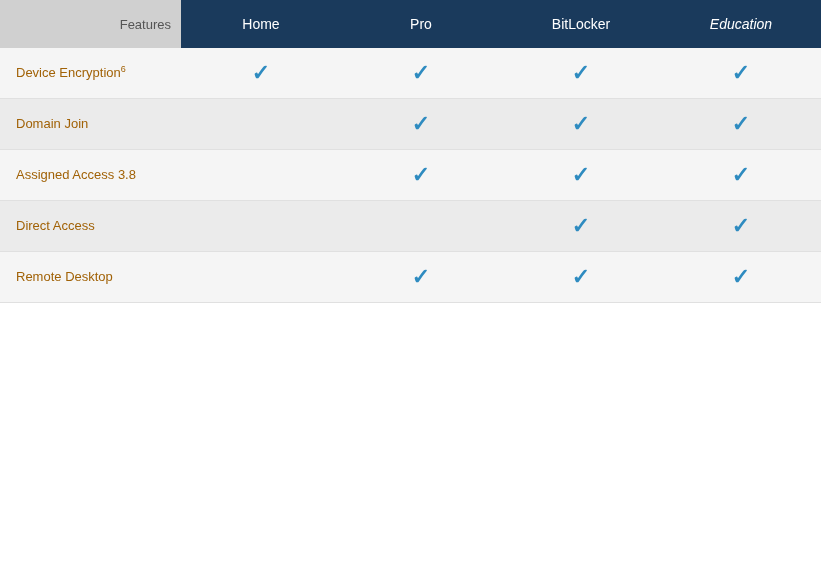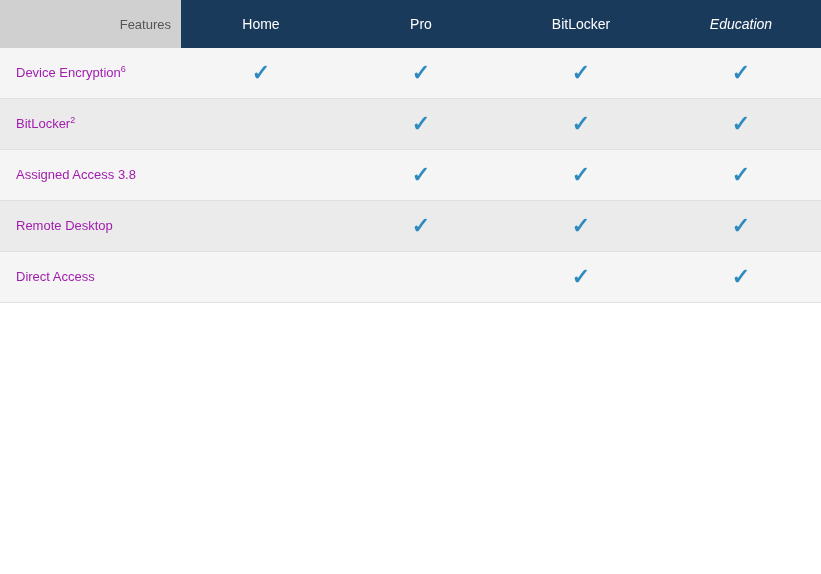--- a/index.html
+++ b/index.html
@@ -43,21 +43,21 @@
       background-color: #ebebeb;
     }
     tbody td {
       padding: 14px 10px;
       text-align: center;
       vertical-align: middle;
     }
     tbody td.feature-name {
       text-align: left;
       padding-left: 16px;
-      color: #a21caf;
+      color: #a16207;
       font-size: 13px;
       line-height: 1.4;
     }
     .check {
       color: #2e8bc0;
       font-size: 22px;
       font-weight: bold;
       line-height: 1;
     }
     sup {
@@ -86,42 +86,42 @@
     </thead>
     <tbody id="table-body">
     <tr>
           <td class="feature-name">Device Encryption<sup>6</sup></td>
           <td><span class="check">✓</span></td>
           <td><span class="check">✓</span></td>
           <td><span class="check">✓</span></td>
           <td><span class="check">✓</span></td>
         </tr>
         <tr>
-          <td class="feature-name">BitLocker<sup>2</sup></td>
+          <td class="feature-name">Domain Join</td>
           <td></td>
           <td><span class="check">✓</span></td>
           <td><span class="check">✓</span></td>
           <td><span class="check">✓</span></td>
         </tr>
         <tr>
           <td class="feature-name">Assigned Access 3.8</td>
           <td></td>
           <td><span class="check">✓</span></td>
           <td><span class="check">✓</span></td>
           <td><span class="check">✓</span></td>
         </tr>
         <tr>
-          <td class="feature-name">Remote Desktop</td>
+          <td class="feature-name">Direct Access</td>
           <td></td>
-          <td><span class="check">✓</span></td>
+          <td></td>
           <td><span class="check">✓</span></td>
           <td><span class="check">✓</span></td>
         </tr>
         <tr>
-          <td class="feature-name">Direct Access</td>
+          <td class="feature-name">Remote Desktop</td>
           <td></td>
-          <td></td>
+          <td><span class="check">✓</span></td>
           <td><span class="check">✓</span></td>
           <td><span class="check">✓</span></td>
         </tr>
       </tbody>
   </table>
 </div>
 
 </body></html>

